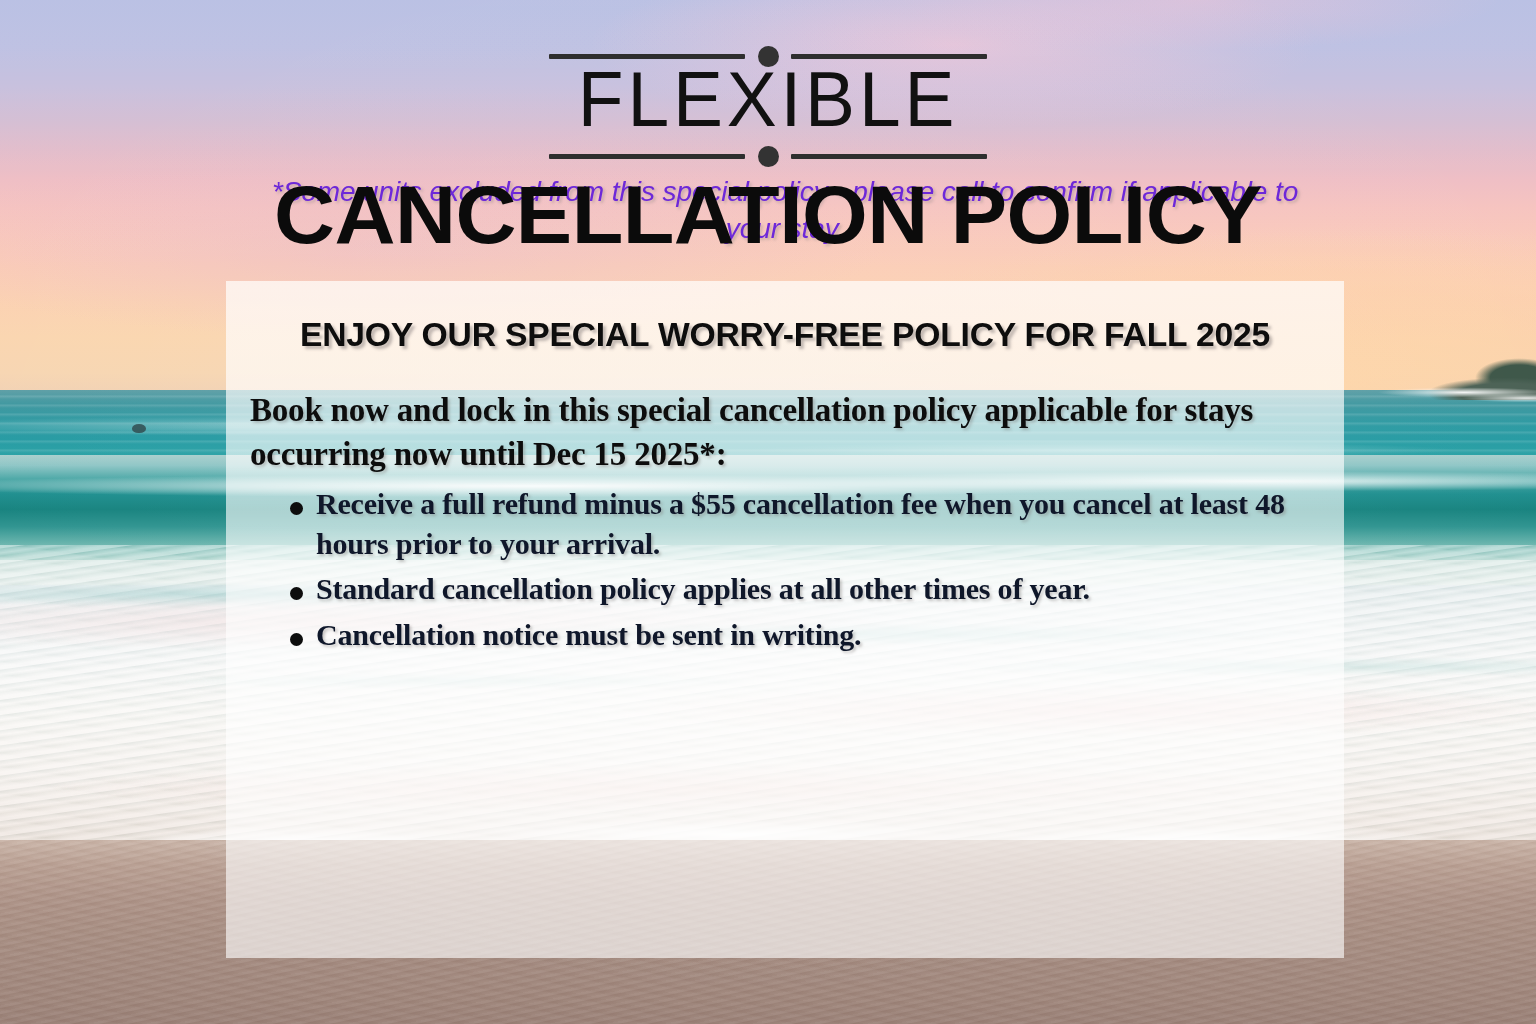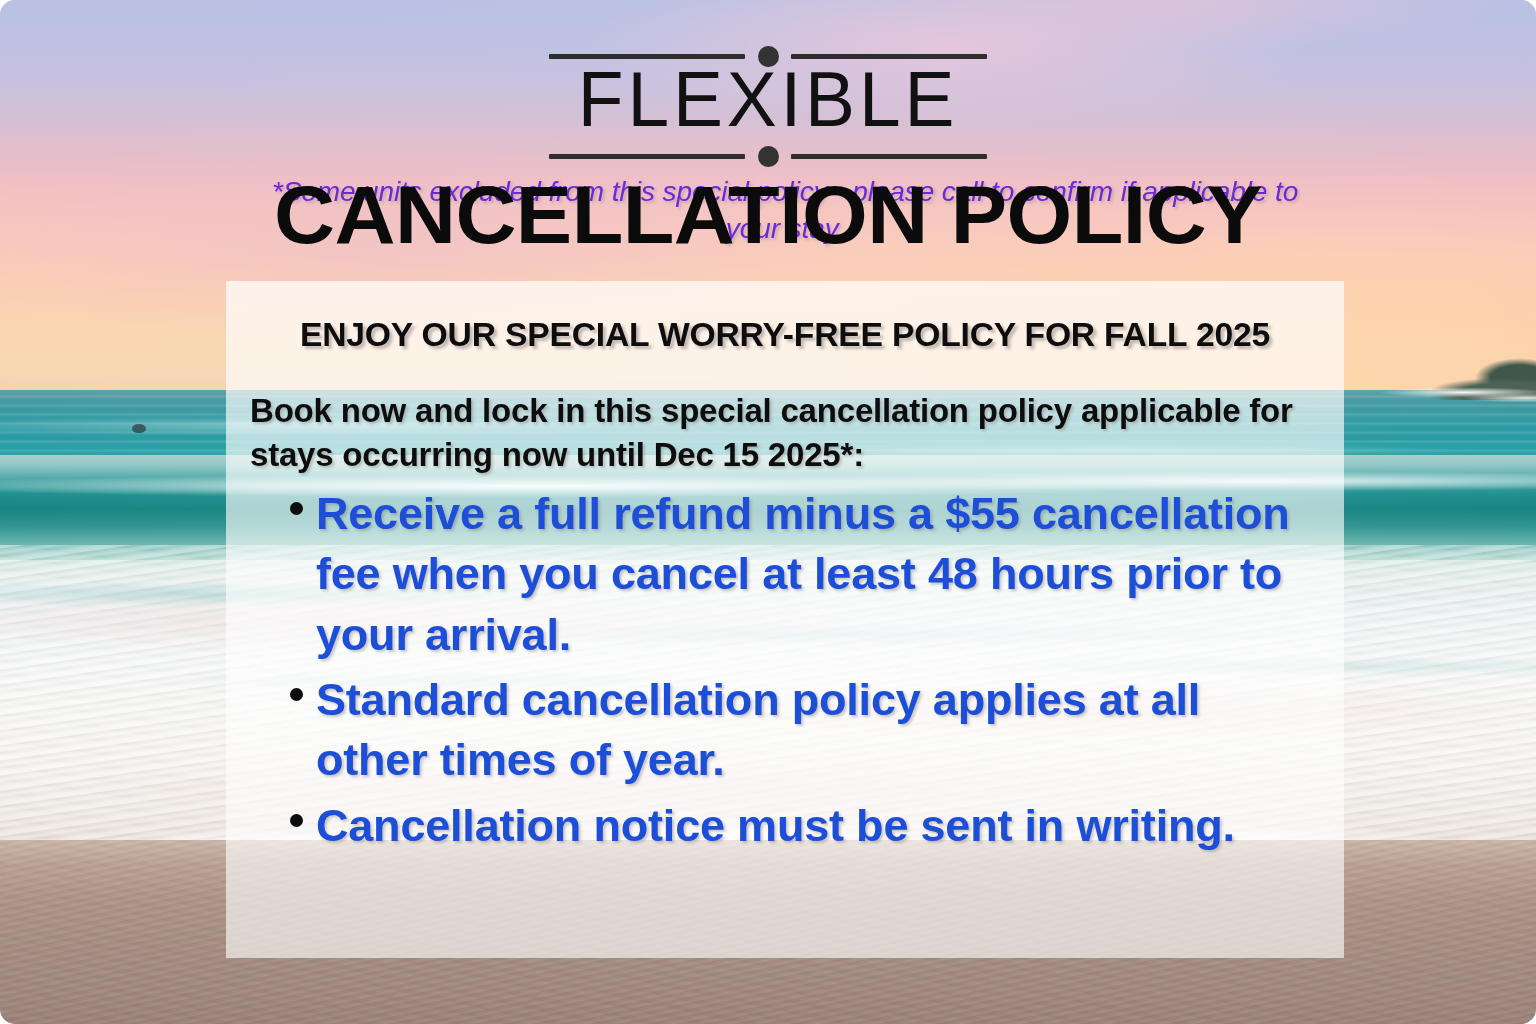--- a/index.html
+++ b/index.html
@@ -10,21 +10,20 @@
     overflow:hidden;
     font-family:"Liberation Sans", sans-serif;
   }
 
   
   #stage {
     position:relative;
     width:1536px; height:1024px;
     overflow:hidden;
     background:#b9c0e4;
-    border-radius:15px;
   }
 
   
   .bg-layer { position:absolute; left:0; width:100%; pointer-events:none; }
 
   
   #sky {
     top:0; height:392px;
     background:
       linear-gradient(180deg,
@@ -284,41 +283,42 @@
     color:#0d0d0d;
     letter-spacing:-0.2px;
     transform:scaleX(1.02);
     text-shadow:3px 3px 3px rgba(120,110,110,.45);
   }
 
   #body-block {
     position:absolute;
     top:108px; left:24px;
     width:1072px;
+    font-family:Liberation Serif, serif;
   }
 
   .lead {
     font-size:33px;
     font-weight:bold;
     color:#0d0d0d;
     line-height:1.32;
     letter-spacing:-0.2px;
     text-shadow:2px 2px 3px rgba(120,115,112,.40);
   }
 
   #bullet-list {
     list-style:none;
     margin:8px 0 0 0;
     padding:0;
   }
   #bullet-list li {
     position:relative;
-    font-size:45px;
+    font-size:30px;
     font-weight:bold;
-    color:#1d4ed8;
+    color:#0f172a;
     line-height:1.34;
     letter-spacing:-0.2px;
     padding-left:66px;
     margin-bottom:5px;
     text-shadow:2px 2px 3px rgba(120,115,112,.40);
   }
   #bullet-list li::before {
     content:"";
     position:absolute;
     left:40px; top:18px;

